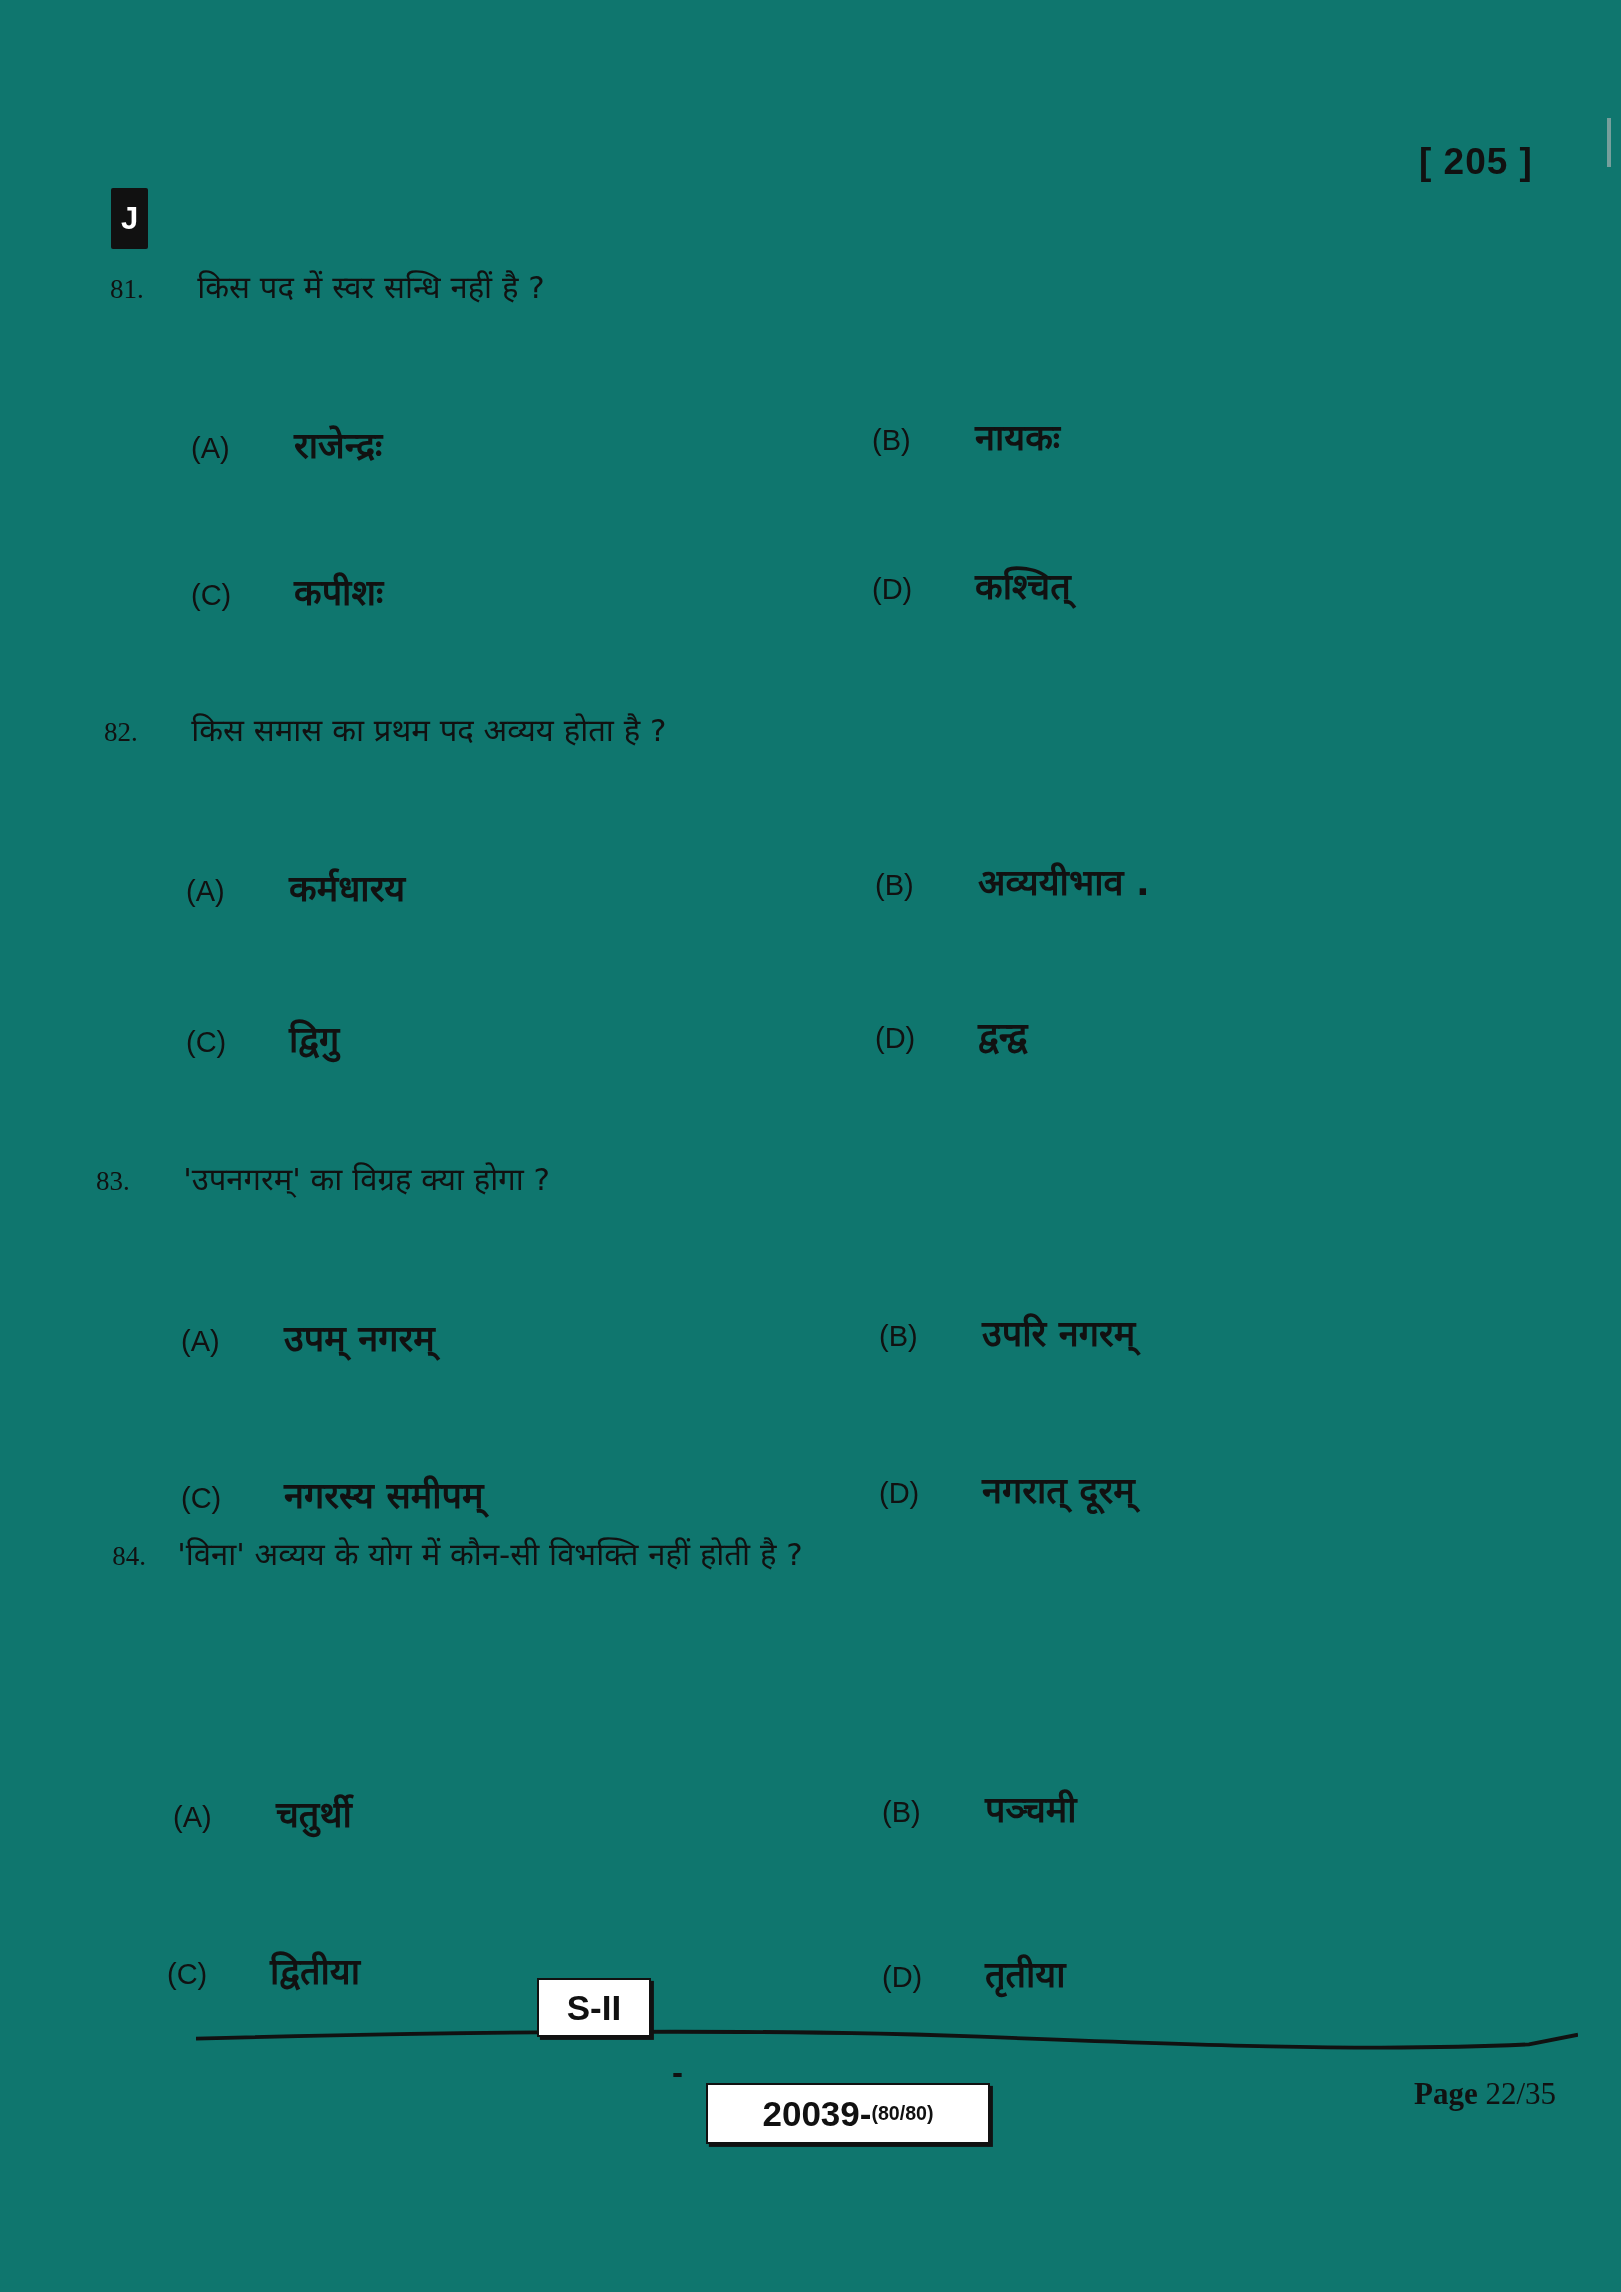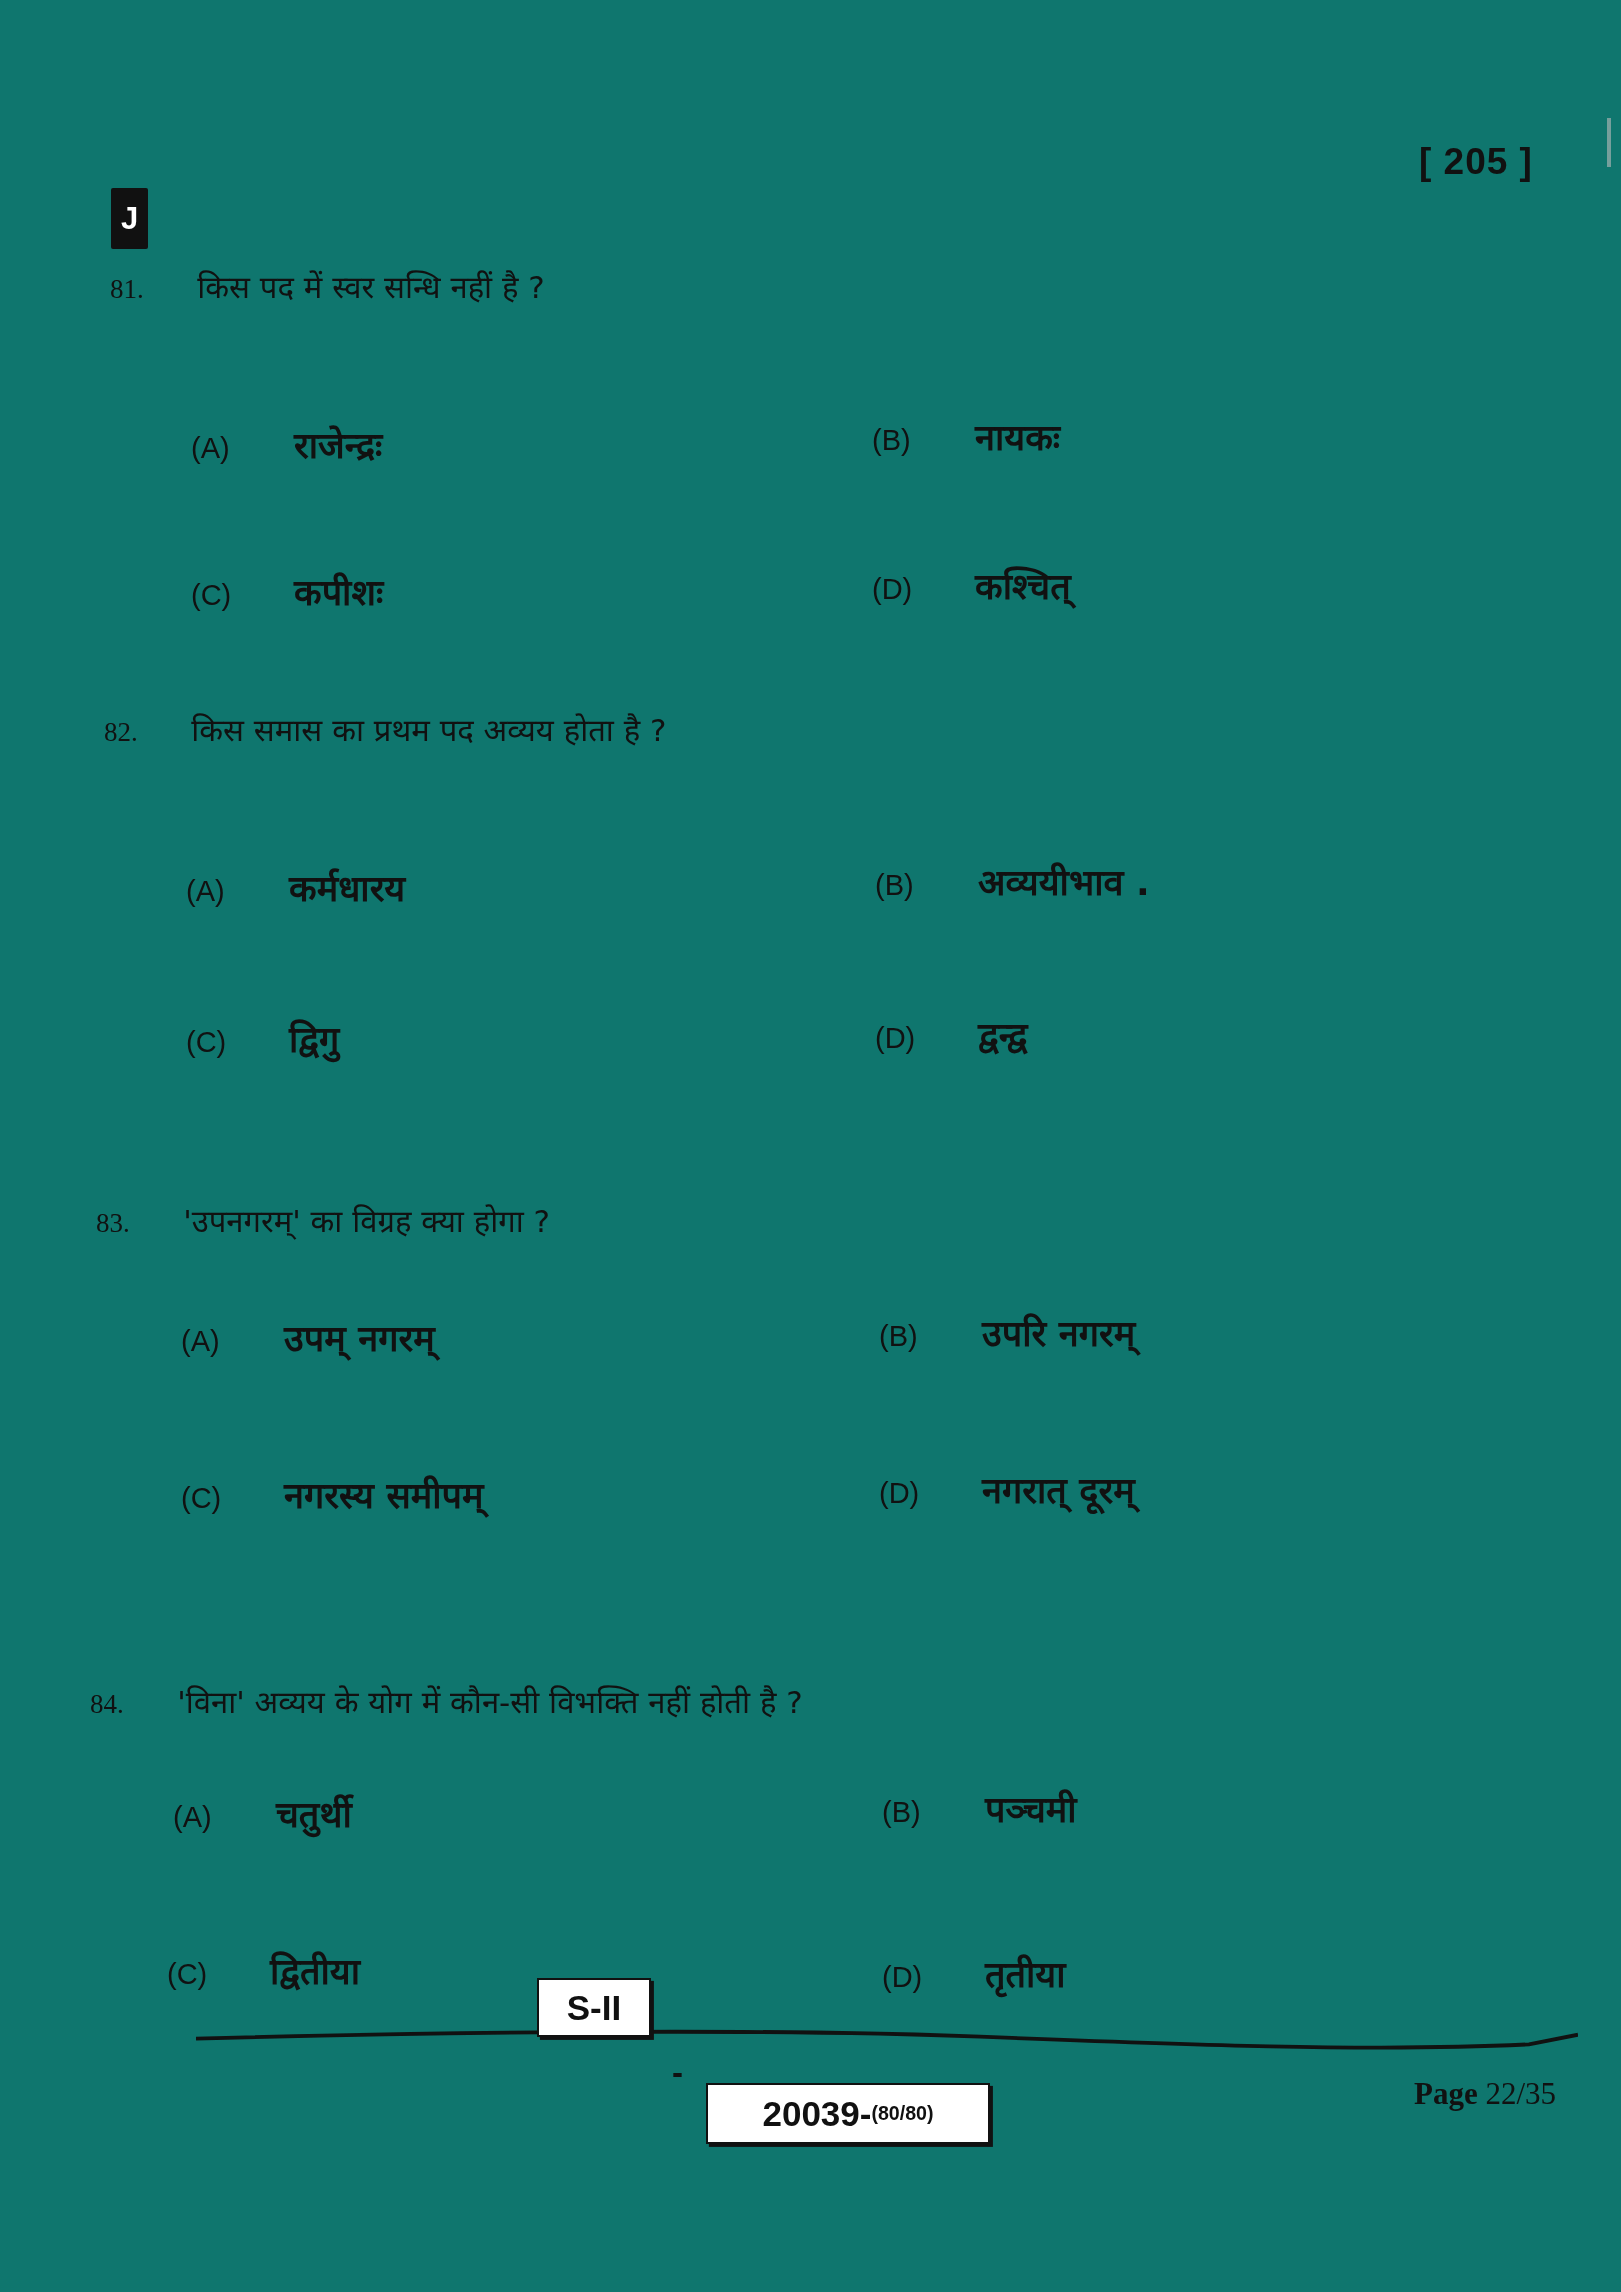--- a/index.html
+++ b/index.html
@@ -172,42 +172,42 @@
   </div>
   <div class="option" style="left:186px; top:1014px;">
     <span class="opt-label">(C)</span>
     <span class="opt-text">द्विगु</span>
   </div>
   <div class="option" style="left:875px; top:1010px;">
     <span class="opt-label">(D)</span>
     <span class="opt-text">द्वन्द्व</span>
   </div>
 
-  <div class="question" style="left:96px; top:1199px;">
+  <div class="question" style="left:96px; top:1157px;">
     <span class="q-num">83.</span>
     <span class="q-text">'उपनगरम्' का विग्रह क्या होगा ?</span>
   </div>
   <div class="option" style="left:181px; top:1313px;">
     <span class="opt-label">(A)</span>
     <span class="opt-text">उपम् नगरम्</span>
   </div>
   <div class="option" style="left:879px; top:1308px;">
     <span class="opt-label">(B)</span>
     <span class="opt-text">उपरि नगरम्</span>
   </div>
   <div class="option" style="left:181px; top:1470px;">
     <span class="opt-label">(C)</span>
     <span class="opt-text">नगरस्य समीपम्</span>
   </div>
   <div class="option" style="left:879px; top:1465px;">
     <span class="opt-label">(D)</span>
     <span class="opt-text">नगरात् दूरम्</span>
   </div>
 
-  <div class="question" style="left:90px; top:1680px;">
+  <div class="question" style="left:90px; top:1532px;text-align:center;">
     <span class="q-num">84.</span>
     <span class="q-text">'विना' अव्यय के योग में कौन-सी विभक्ति नहीं होती है ?</span>
   </div>
   <div class="option" style="left:173px; top:1789px;">
     <span class="opt-label">(A)</span>
     <span class="opt-text">चतुर्थी</span>
   </div>
   <div class="option" style="left:882px; top:1784px;">
     <span class="opt-label">(B)</span>
     <span class="opt-text">पञ्चमी</span>

